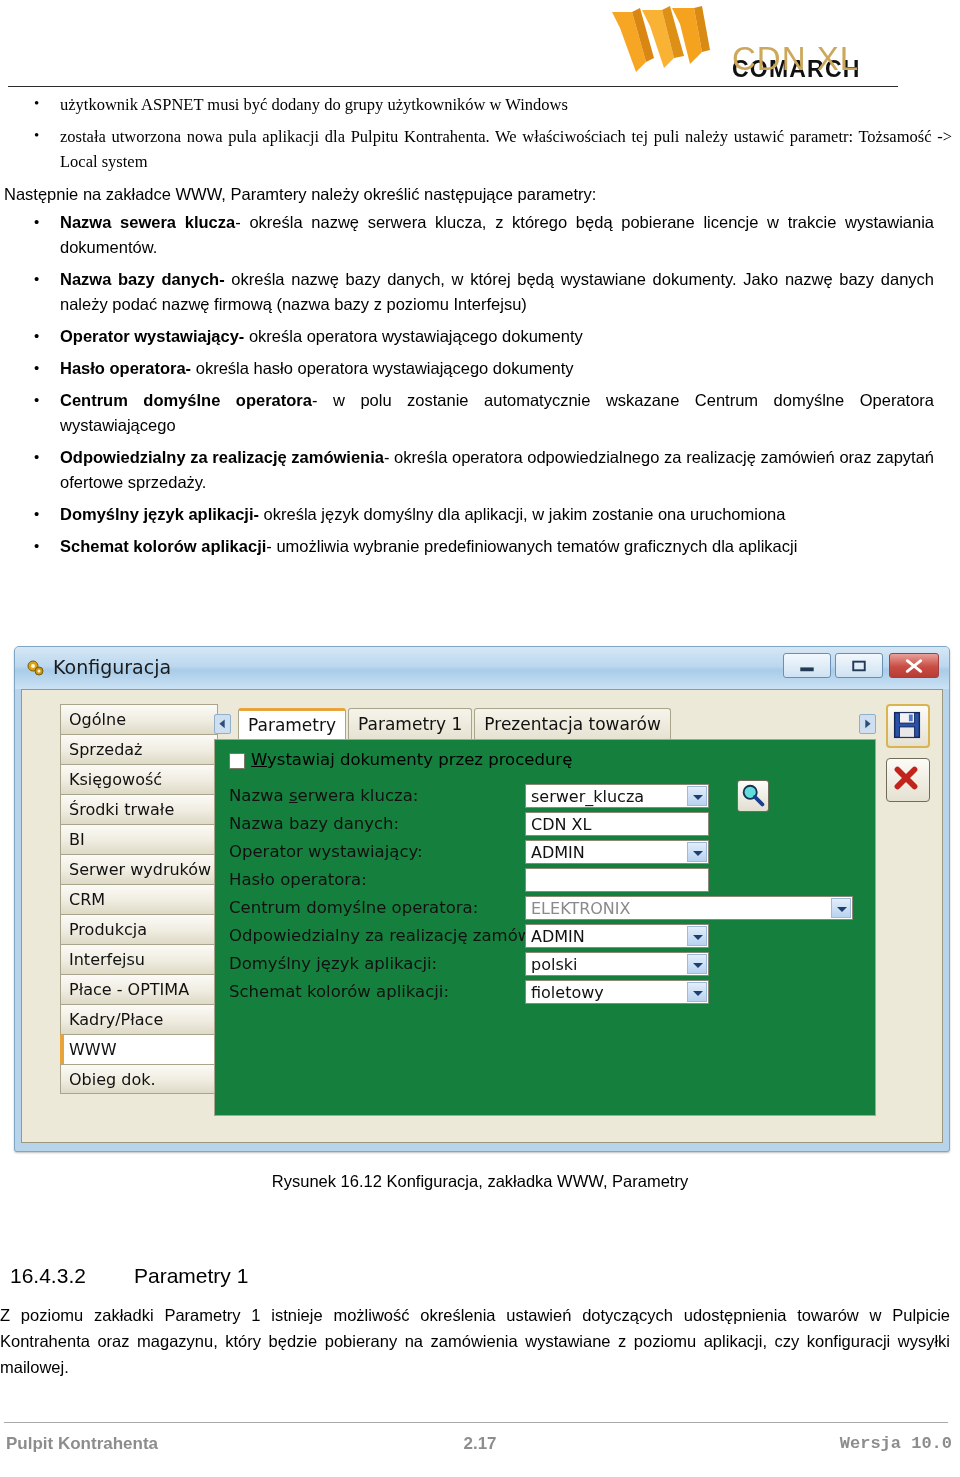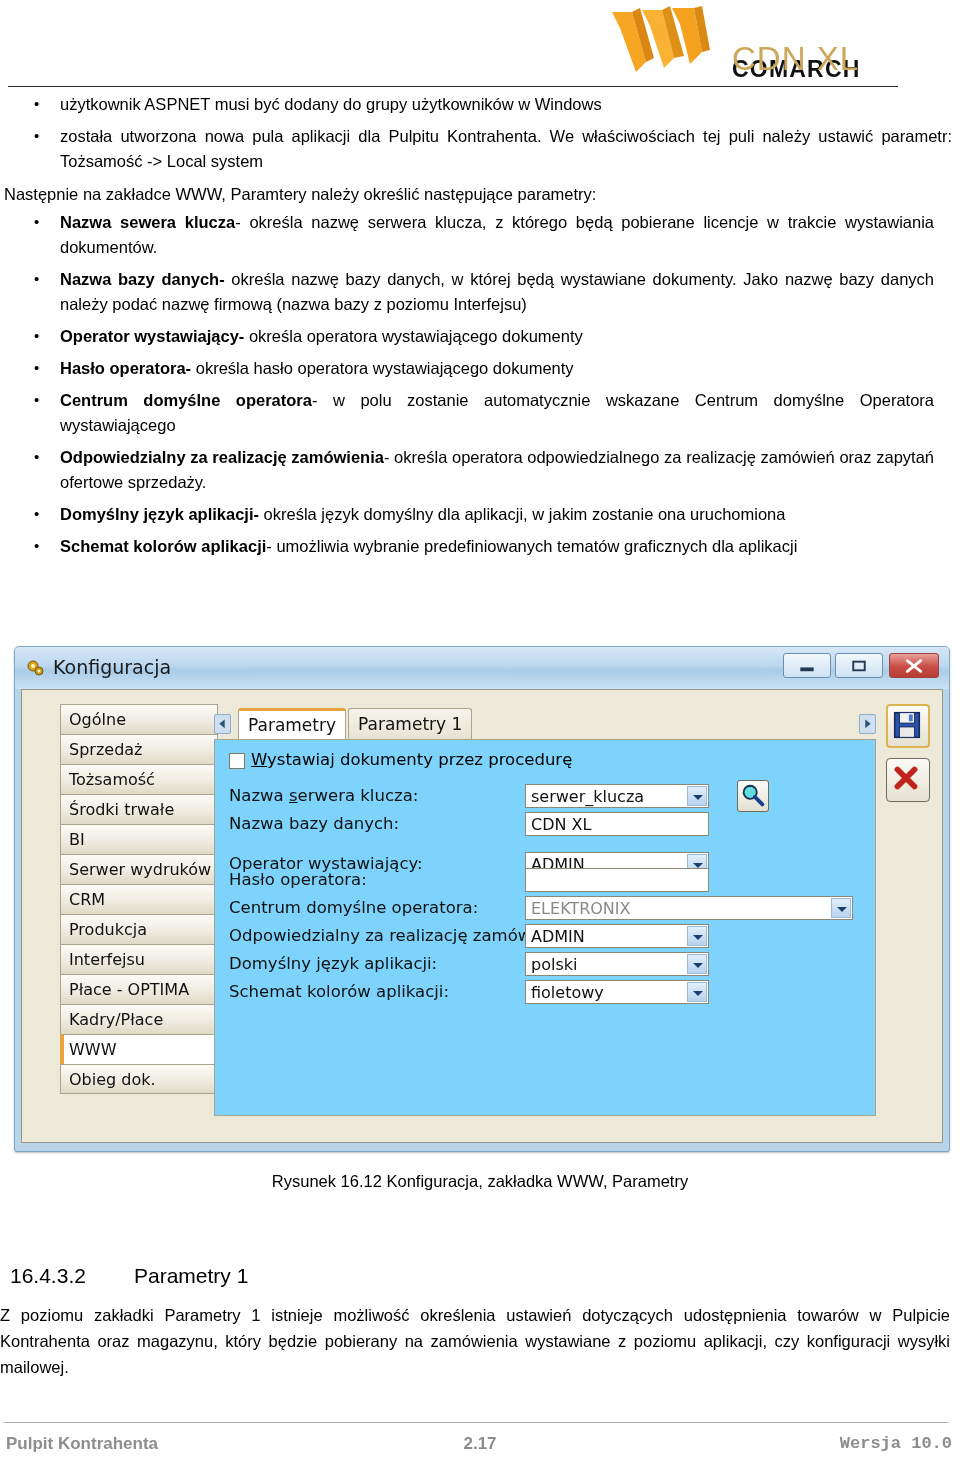--- a/index.html
+++ b/index.html
@@ -47,21 +47,21 @@
     text-justify:inter-word;
   }
   ul.bullets > li::before {
     content:"\2022";
     position:absolute; left:34px; top:-1px;
     font-size:15px; color:#000;
   }
   .b { font-weight:bold; }
   li.tight { margin-bottom:6px; }
 
-  #top-bullets { margin-top:0; }
+  #top-bullets { margin-top:0;font-family:Liberation Serif, serif; }
   #top-bullets > li { margin-right:8px; }
 
   
   #dialog-shot {
     position:absolute; left:14px; top:646px;
     width:936px; height:506px;
     background:#b8d4ea;
     border:1px solid #7fa6c4;
     border-radius:5px 5px 3px 3px;
     box-shadow:0 1px 2px rgba(0,0,0,.25);
@@ -137,21 +137,21 @@
     font-family:"DejaVu Sans", sans-serif;
   }
   .tab.active {
     background:#ffffff;
     border-top:3px solid #e8a33d;
     line-height:28px;
   }
 
   #tab-page {
     position:absolute; left:0; top:35px; right:0; bottom:0;
-    background:#7dd3fc;
+    background:#15803d;
     border:1px solid #a9a48c;
   }
 
   #chk-row { position:absolute; left:14px; top:10px; height:24px; }
   #chk-box {
     position:absolute; left:0; top:3px; width:16px; height:16px;
     background:#fff; border:1px solid #7b7866;
   }
   #chk-label {
     position:absolute; left:22px; top:0;
@@ -295,21 +295,21 @@
         <path d="M18 7 L32 18 M32 7 L18 18" stroke="#ffffff" stroke-width="3" stroke-linecap="round"></path>
       </svg>
     </div>
   </div>
 
   <div id="dlg-body">
 
     <div id="side-nav">
       <div class="nav-item">Ogólne</div>
       <div class="nav-item">Sprzedaż</div>
-      <div class="nav-item">Tożsamość</div>
+      <div class="nav-item">Księgowość</div>
       <div class="nav-item">Środki trwałe</div>
       <div class="nav-item">BI</div>
       <div class="nav-item">Serwer wydruków</div>
       <div class="nav-item">CRM</div>
       <div class="nav-item">Produkcja</div>
       <div class="nav-item">Interfejsu</div>
       <div class="nav-item">Płace - OPTIMA</div>
       <div class="nav-item">Kadry/Płace</div>
       <div class="nav-item selected">WWW</div>
       <div class="nav-item">Obieg dok.</div>
@@ -323,20 +323,21 @@
       </div>
       <div id="scroll-right">
         <svg class="arrow-glyph" viewBox="0 0 17 20">
           <polygon points="6,5 6,15 12,10" fill="#2b4f7d"></polygon>
         </svg>
       </div>
 
       <div id="tabstrip">
         <div class="tab active">Parametry</div>
         <div class="tab">Parametry 1</div>
+        <div class="tab">Prezentacja towarów</div>
       </div>
 
       <div id="tab-page">
 
         <div id="chk-row">
           <div id="chk-box"></div>
           <div id="chk-label">
             <u>W</u><span id="chk-label-rest">ystawiaj dokumenty przez procedurę</span>
           </div>
         </div>
@@ -355,21 +356,21 @@
           </div>
         </div>
 
         <div class="frow" style="top:72px; right:14px;">
           <div class="flabel">Nazwa bazy danych:</div>
           <div class="fctl" style="left:296px; width:184px;">
             <div class="fval">CDN XL</div>
           </div>
         </div>
 
-        <div class="frow" style="top:112px; right:14px;">
+        <div class="frow" style="top:100px; right:14px;">
           <div class="flabel">Operator wystawiający:</div>
           <div class="fctl" style="left:296px; width:184px;">
             <div class="fval">ADMIN</div>
             <div class="drop-btn"></div>
           </div>
         </div>
 
         <div class="frow" style="top:128px; right:14px;">
           <div class="flabel">Hasło operatora:</div>
           <div class="fctl" style="left:296px; width:184px;">

